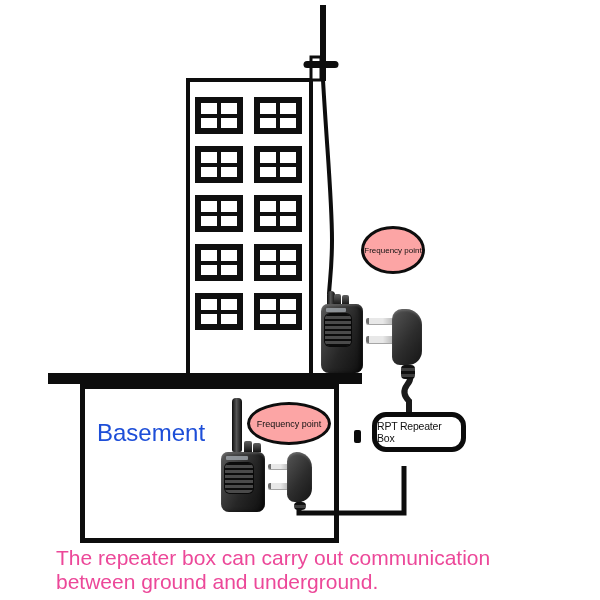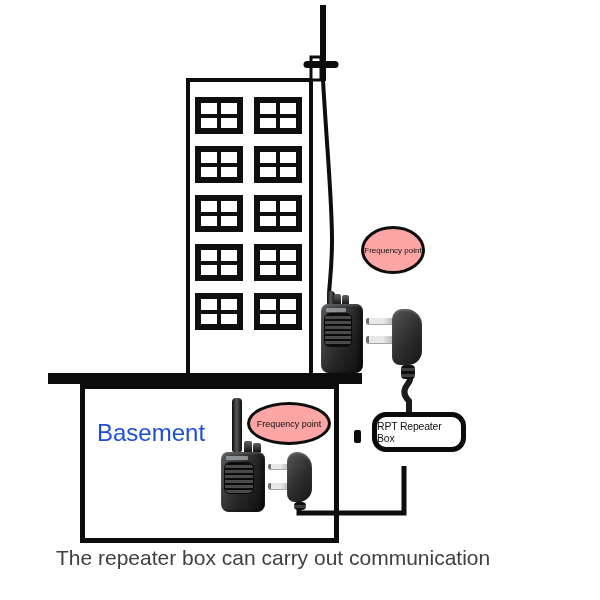--- a/index.html
+++ b/index.html
@@ -52,21 +52,21 @@
   .freq.upper{left:361px;top:226px;width:58px;height:42px;font-size:8px;}
   .freq.lower{left:247px;top:402px;width:78px;height:37px;font-size:9px;}
   
   .rpt-box{position:absolute;left:360px;top:412px;width:94px;height:40px;box-sizing:border-box;
     border:5px solid #0b0b0b;border-radius:14px;background:#fff;z-index:3;
     display:flex;align-items:center;justify-content:center;font-size:10.5px;letter-spacing:-0.2px;color:#111;margin-left:12px;}
   .rpt-nub{position:absolute;width:7px;height:13px;background:#0b0b0b;border-radius:2px;z-index:2;}
   .rpt-nub.left{left:354px;top:430px;}
   .rpt-nub.right{left:451px;top:432px;}
   
-  .caption{position:absolute;left:56px;top:546px;font-size:21px;line-height:24px;color:#404040;z-index:4;}
+  .caption{position:absolute;left:56px;top:546px;font-size:21px;line-height:24px;color:#ec4899;z-index:4;}
 </style>
 </head>
 <body>
 
 <div class="canvas">
 
   <div class="building">
     <div class="building-windows">
       <div class="win">
           <i></i>
@@ -193,15 +193,16 @@
   </div>
 
   <div class="rpt-nub left"></div>
   <div class="rpt-nub right"></div>
   <div class="rpt-box">
     <span>RPT Repeater Box</span>
   </div>
 
   <div class="caption">
     <div>The repeater box can carry out communication</div>
+    <div>between ground and underground.</div>
   </div>
 
 </div>
 
 </body></html>

